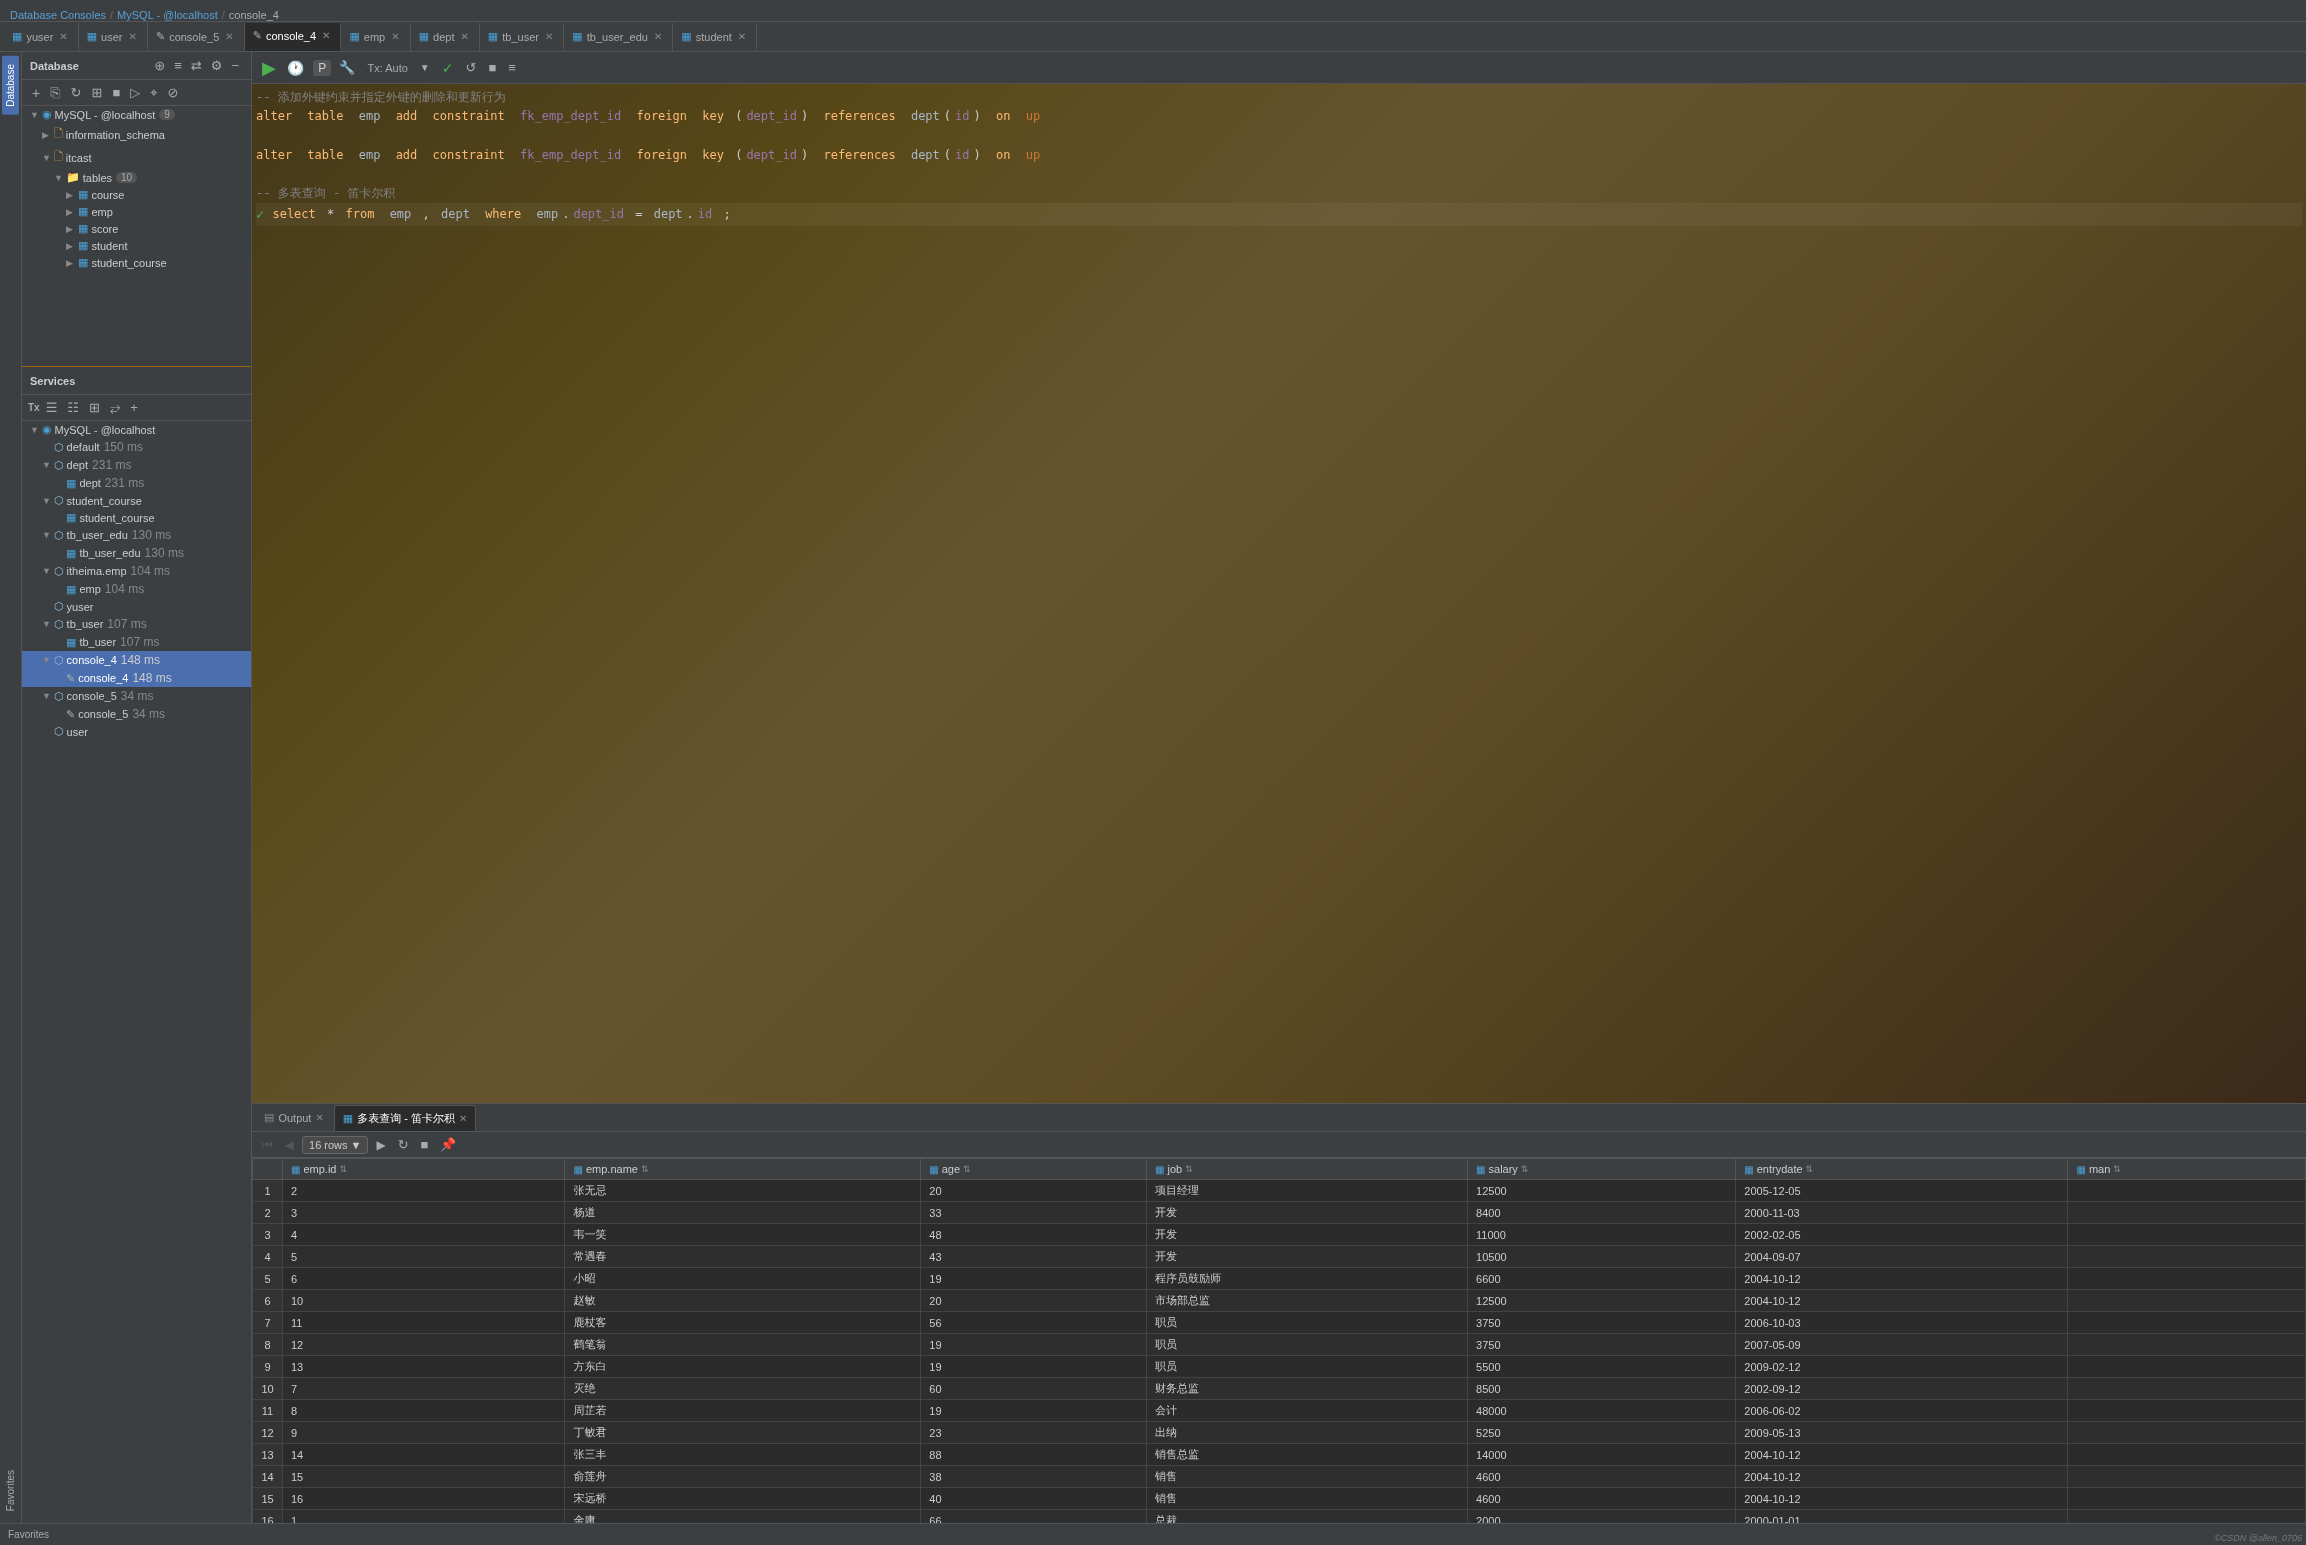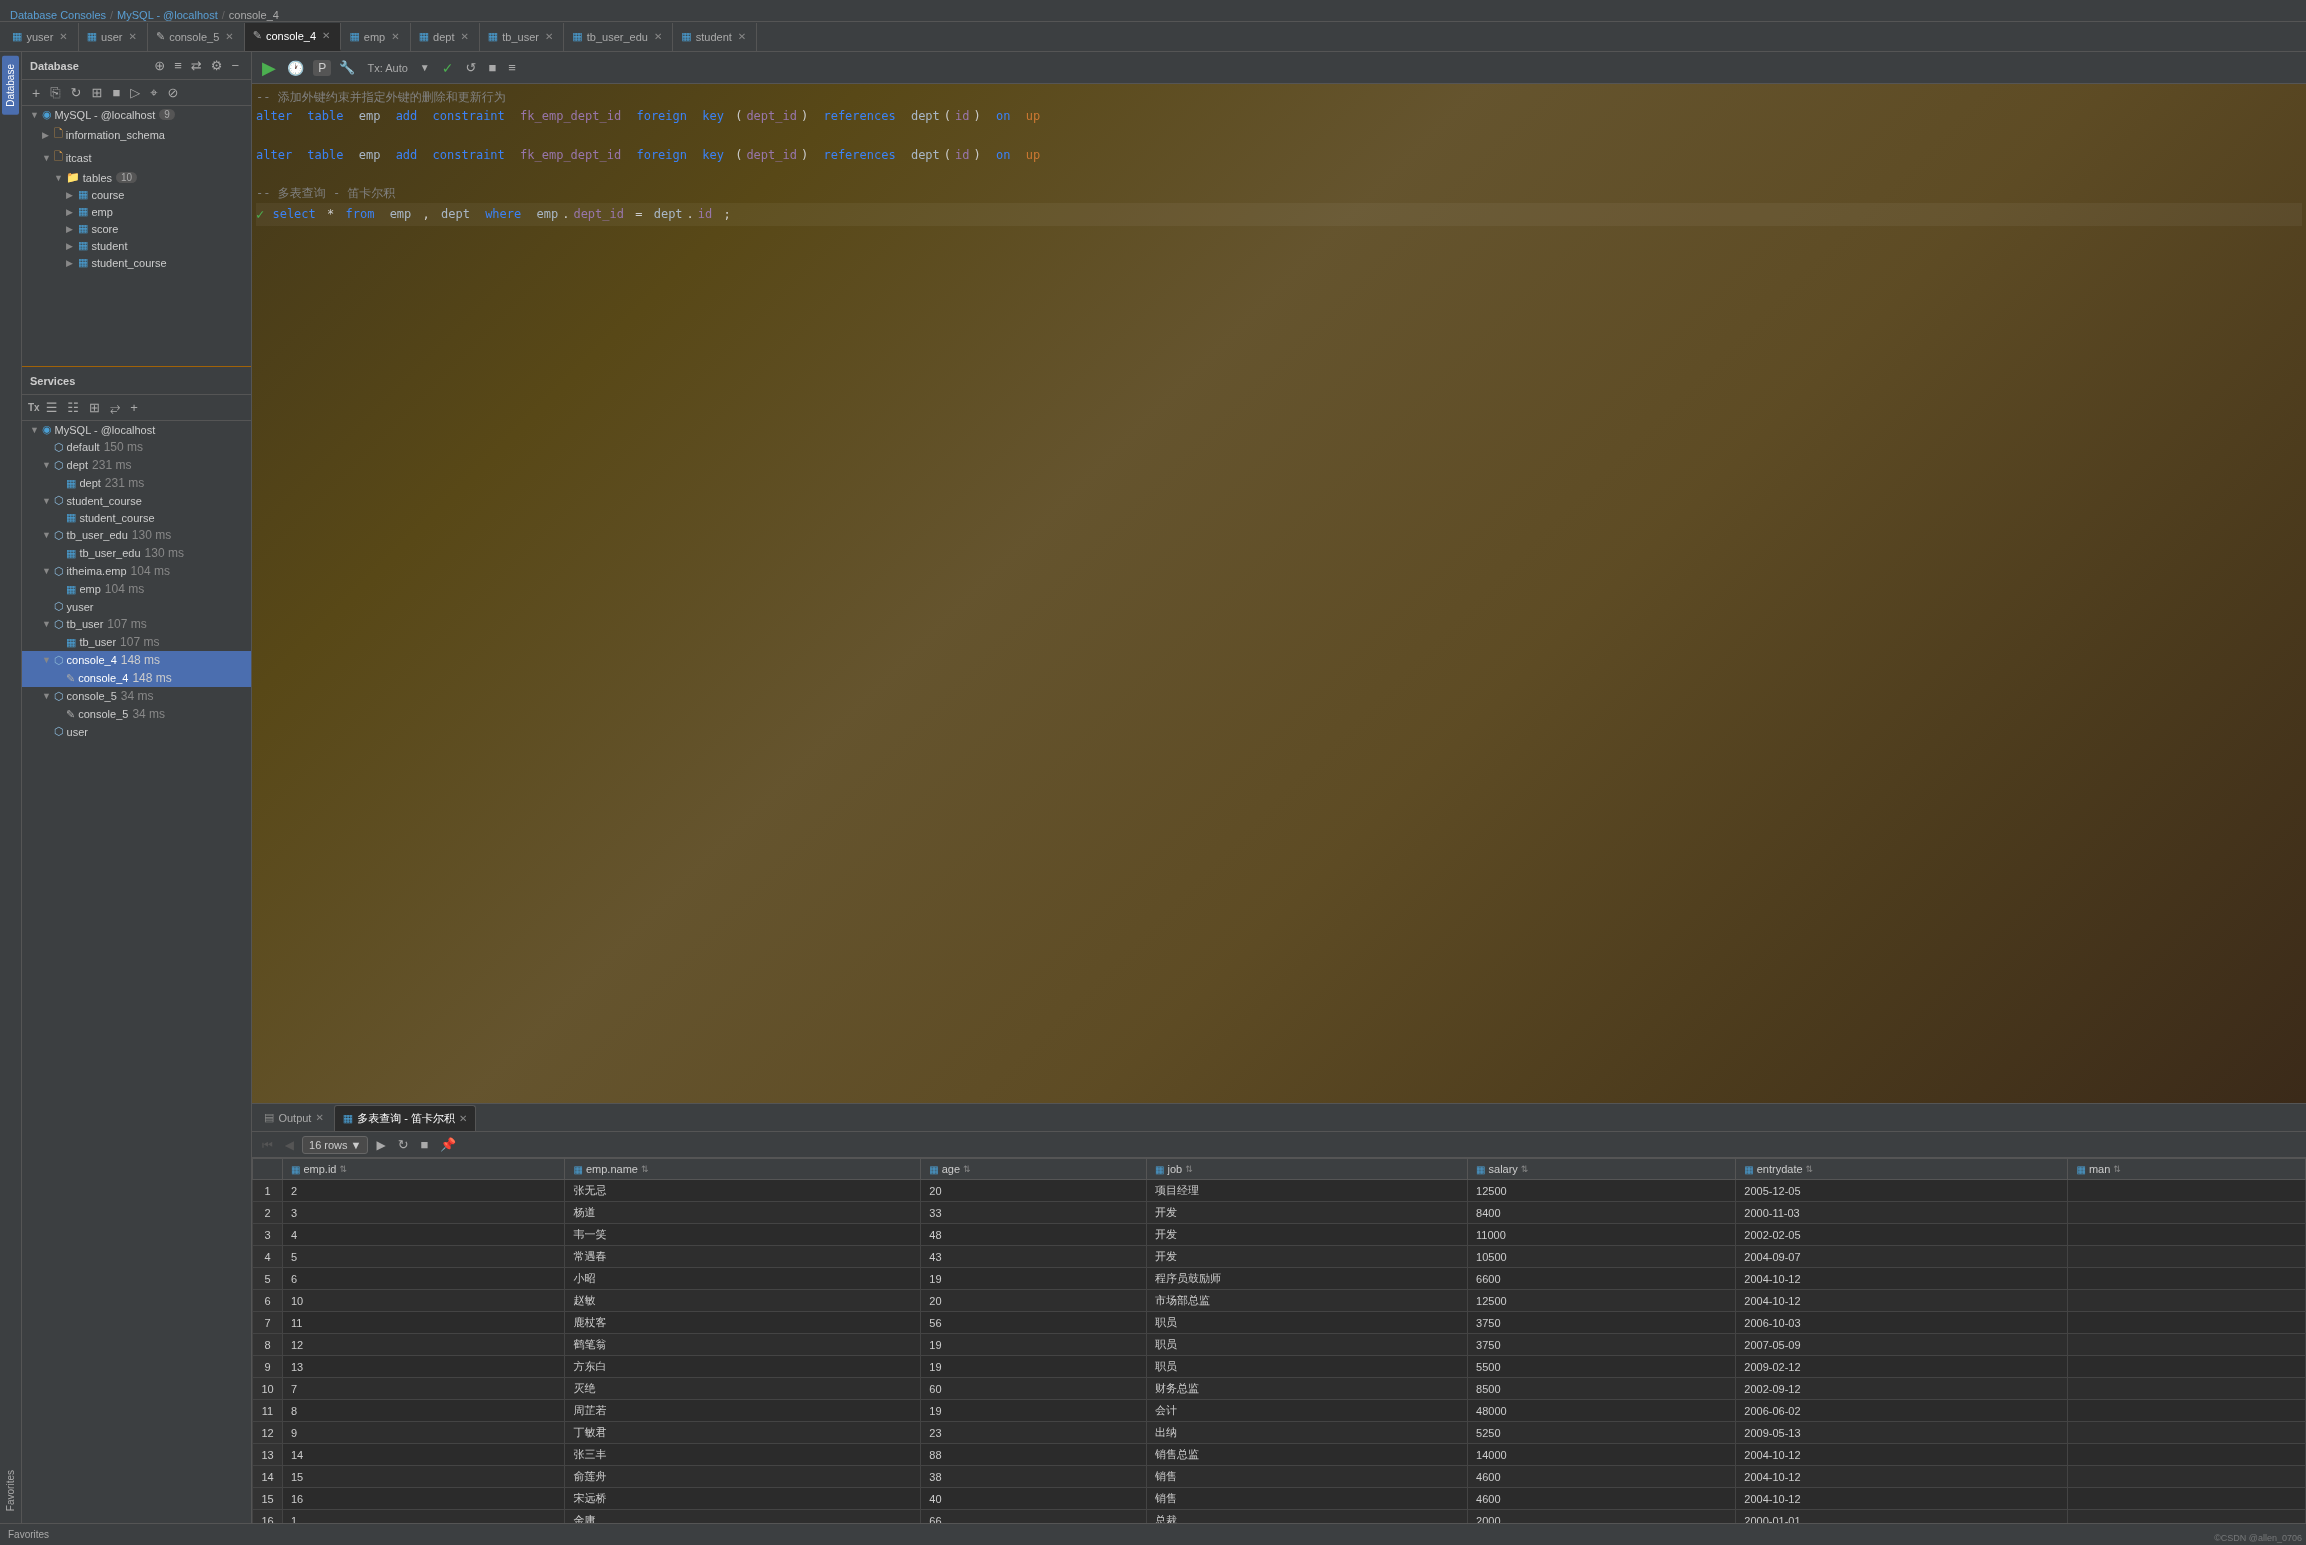--- a/index.html
+++ b/index.html
@@ -43,21 +43,21 @@
 
     
     .editor-area { flex: 1; background: #1e1e1e; position: relative; overflow: hidden; }
     .code-content { display: flex; height: 100%; }
     .line-numbers { width: 45px; background: #2b2b2b; border-right: 1px solid #3a3a3a; padding: 8px 0; text-align: right; font-family: 'Consolas', monospace; font-size: 12px; color: #666; line-height: 1.6; flex-shrink: 0; }
     .line-numbers div { padding-right: 8px; position: relative; }
     .line-numbers .active-line { color: #aaa; }
     .code-lines { flex: 1; padding: 4px; font-family: 'Consolas', monospace; font-size: 12px; line-height: 1.6; color: #ccc; overflow-x: auto; }
     .code-line { white-space: pre; display: flex; align-items: center; gap: 4px; }
 
-    .kw { color: #3b82f6; }
+    .kw { color: #fdba74; }
     .cm { color: #808080; }
     .tbl { color: #a9b7c6; }
     .col { color: #9876aa; }
 
     
     .bg-overlay { position: absolute; top: 0; left: 0; right: 0; bottom: 0; opacity: 0.35; background: linear-gradient(135deg, #8b6914 0%, #c4960a 20%, #e8b84b 40%, #d4a030 60%, #a0701a 80%, #704010 100%); pointer-events: none; z-index: 0; }
     .code-content { position: relative; z-index: 1; }
 
     
     .results-panel { height: 420px; background: #3c3f41; border-top: 1px solid #555; display: flex; flex-direction: column; flex-shrink: 0; }
@@ -86,21 +86,21 @@
 
     
     .vertical-tabs { width: 22px; background: #3c3f41; border-right: 1px solid #555; display: flex; flex-direction: column; align-items: center; padding: 4px 0; gap: 2px; flex-shrink: 0; }
     .v-tab { writing-mode: vertical-rl; transform: rotate(180deg); font-size: 10px; color: #aaa; cursor: pointer; padding: 8px 3px; border-radius: 2px; }
     .v-tab.active { background: #4b6eaf; color: #fff; }
 
     
     .favorites-bar { height: 22px; background: #3c3f41; border-top: 1px solid #555; display: flex; align-items: center; padding: 0 8px; font-size: 10px; color: #aaa; flex-shrink: 0; }
 
     
-    .watermark { position: absolute; bottom: 2px; right: 4px; font-size: 9px; color: rgba(200,200,200,0.4); z-index: 10; pointer-events: none; }
+    .watermark { position: absolute; bottom: 2px; right: 4px; font-size: 9px; color: rgba(200,200,200,0.4); z-index: 10; pointer-events: none; font-style: italic; }
 
     .db-toolbar { display: flex; align-items: center; justify-content: space-between; padding: 2px 8px; height: 28px; border-bottom: 1px solid #555; }
     .db-title { font-size: 11px; font-weight: bold; color: #ccc; }
     .toolbar-group { display: flex; align-items: center; gap: 1px; }
 
     .services-toolbar { display: flex; align-items: center; padding: 2px 8px; height: 28px; border-bottom: 1px solid #555; gap: 2px; }
 
     ::-webkit-scrollbar { width: 6px; height: 6px; }
     ::-webkit-scrollbar-track { background: #2b2b2b; }
     ::-webkit-scrollbar-thumb { background: #555; border-radius: 3px; }

